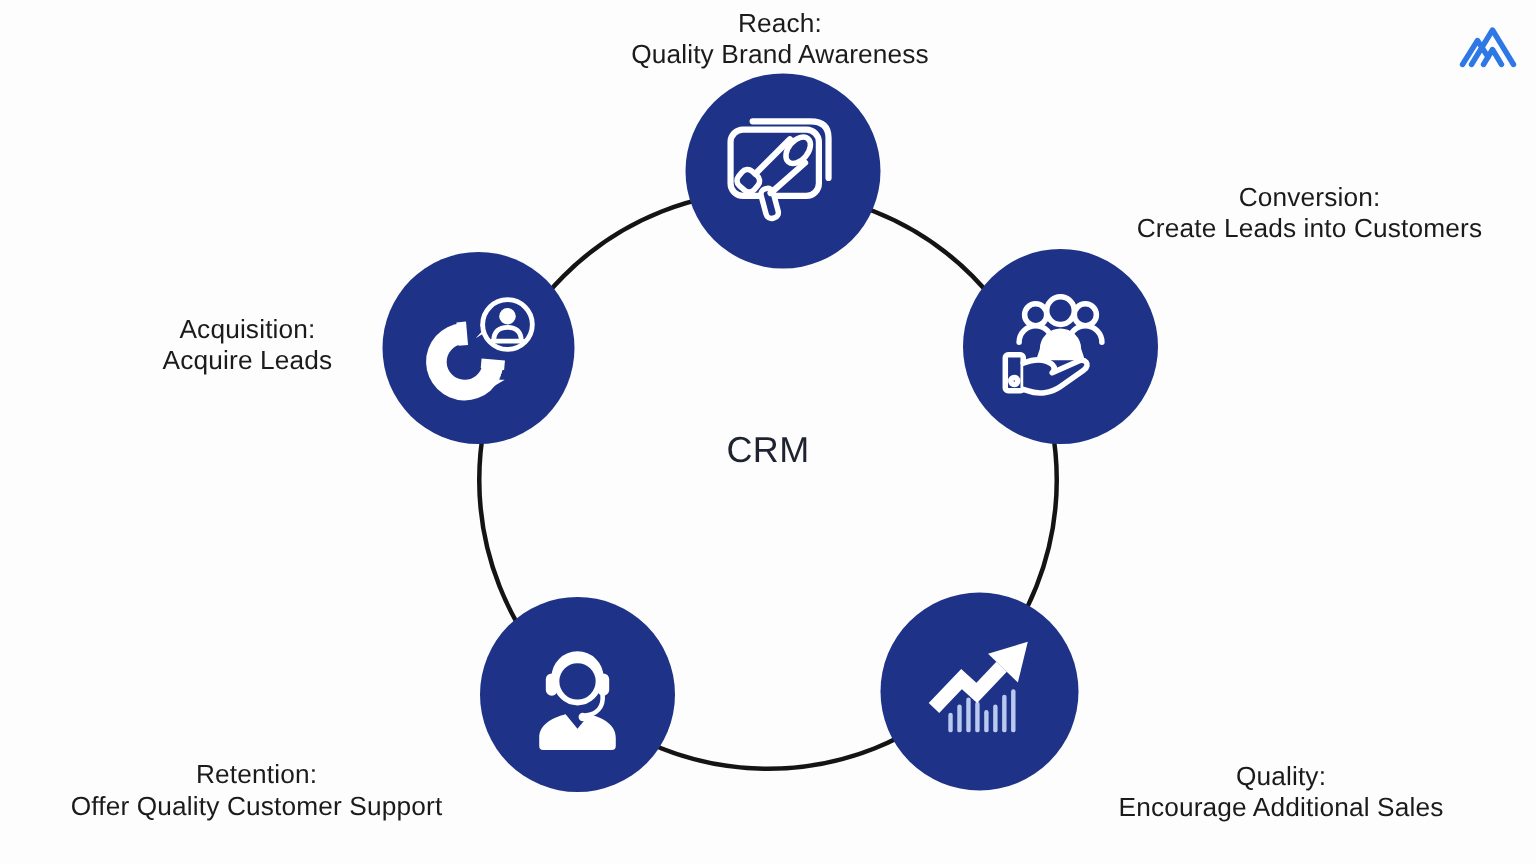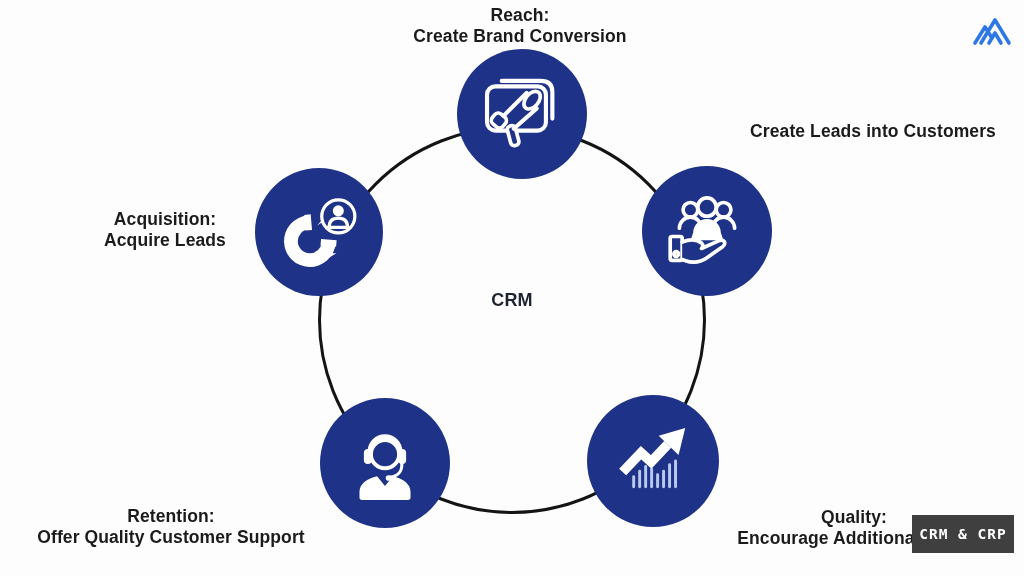--- a/index.html
+++ b/index.html
@@ -4,26 +4,26 @@
 <style>
   html,body{margin:0;padding:0;background:#e9e9e9;}
   .stage{
     position:relative;width:1024px;height:576px;overflow:hidden;
     background:#fdfdfd;
     font-family:"Liberation Sans",sans-serif;
   }
   .stage svg.diagram{position:absolute;left:0;top:0;}
   .label{
     position:absolute;transform:translateX(-50%);
-    text-align:center;font-weight:bold;font-size:17.5px;line-height:21px;
+    text-align:center;font-weight:normal;font-size:17.5px;line-height:21px;
     color:#1b1b1b;white-space:nowrap;letter-spacing:.1px;
   }
   .center-title{
     position:absolute;transform:translateX(-50%);
-    text-align:center;font-weight:bold;font-size:18px;line-height:35px;
+    text-align:center;font-weight:normal;font-size:24px;line-height:35px;
     color:#1f2330;letter-spacing:.2px;
   }
   .logo{position:absolute;left:971px;top:12px;}
   .caption{
     position:absolute;left:912px;top:515px;width:102px;height:38px;
     display:flex;align-items:center;justify-content:center;
     font-family:"DejaVu Sans Mono",monospace;font-weight:bold;
     font-size:14.5px;letter-spacing:1px;
   }
 </style>
@@ -105,24 +105,25 @@
           <line x1="74.5" y1="78" x2="74.5" y2="50"></line>
         </g>
         <polyline points="17,62 37,41 48,51 66,32" fill="none" stroke="#ffffff" stroke-width="10.5" stroke-linejoin="miter"></polyline>
         <polygon points="85,14 77.8,43.4 56.2,22.6" fill="#ffffff"></polygon>
       </g>
     </g>
   </svg>
 
   <div class="label" style="left:520px;top:5px">
     <div>Reach:</div>
-    <div>Create Brand Conversion</div>
+    <div>Quality Brand Awareness</div>
   </div>
 
   <div class="label" style="left:873px;top:121px">
+    <div>Conversion:</div>
     <div>Create Leads into Customers</div>
   </div>
 
   <div class="label" style="left:165px;top:209px">
     <div>Acquisition:</div>
     <div>Acquire Leads</div>
   </div>
 
   <div class="label" style="left:171px;top:506px">
     <div>Retention:</div>
@@ -139,17 +140,14 @@
   </div>
 
   <svg class="logo" width="44" height="38" viewBox="0 0 44 38">
     <g fill="none" stroke="#2e78e6" stroke-width="3.6" stroke-linecap="round" stroke-linejoin="round">
       <path d="M4,31 L14,15 L21,26"></path>
       <path d="M10,31 L24,8 L38,31"></path>
       <path d="M18,31 L24,21 L30,31"></path>
     </g>
   </svg>
 
-  <div class="caption" title="CRM &amp; CRP" style="background: rgb(63, 63, 63); color: rgb(255, 255, 255);">
-    <span>CRM &amp; CRP</span>
-  </div>
 
 </div>
 
 </body></html>

